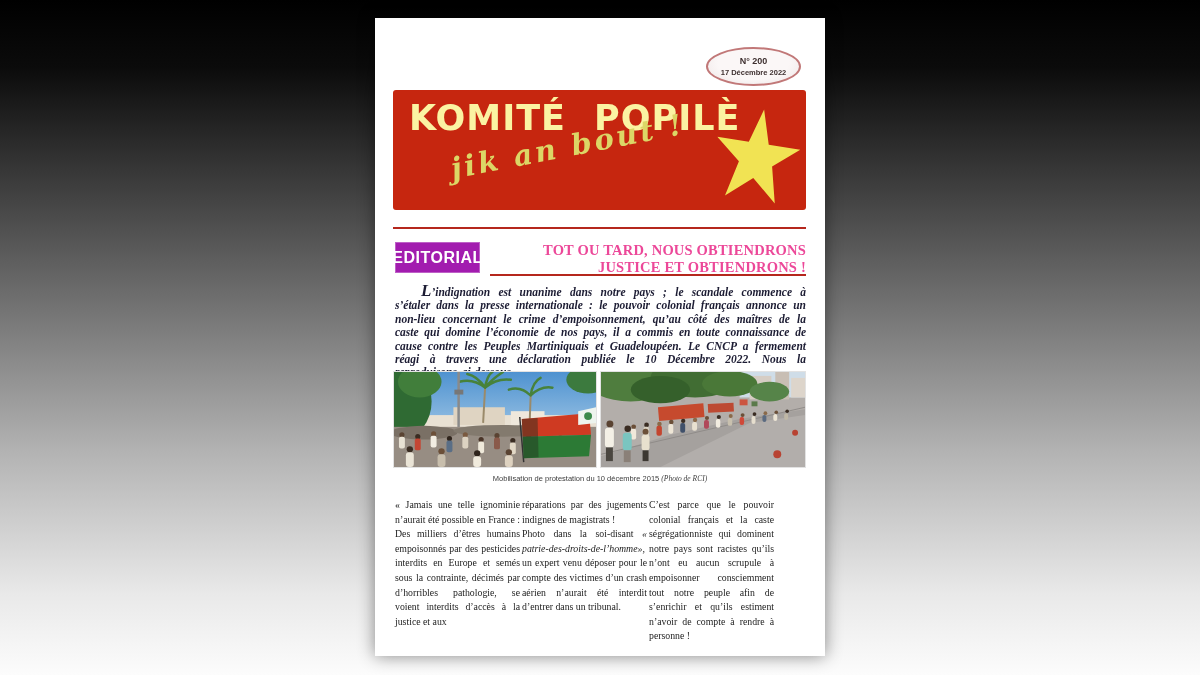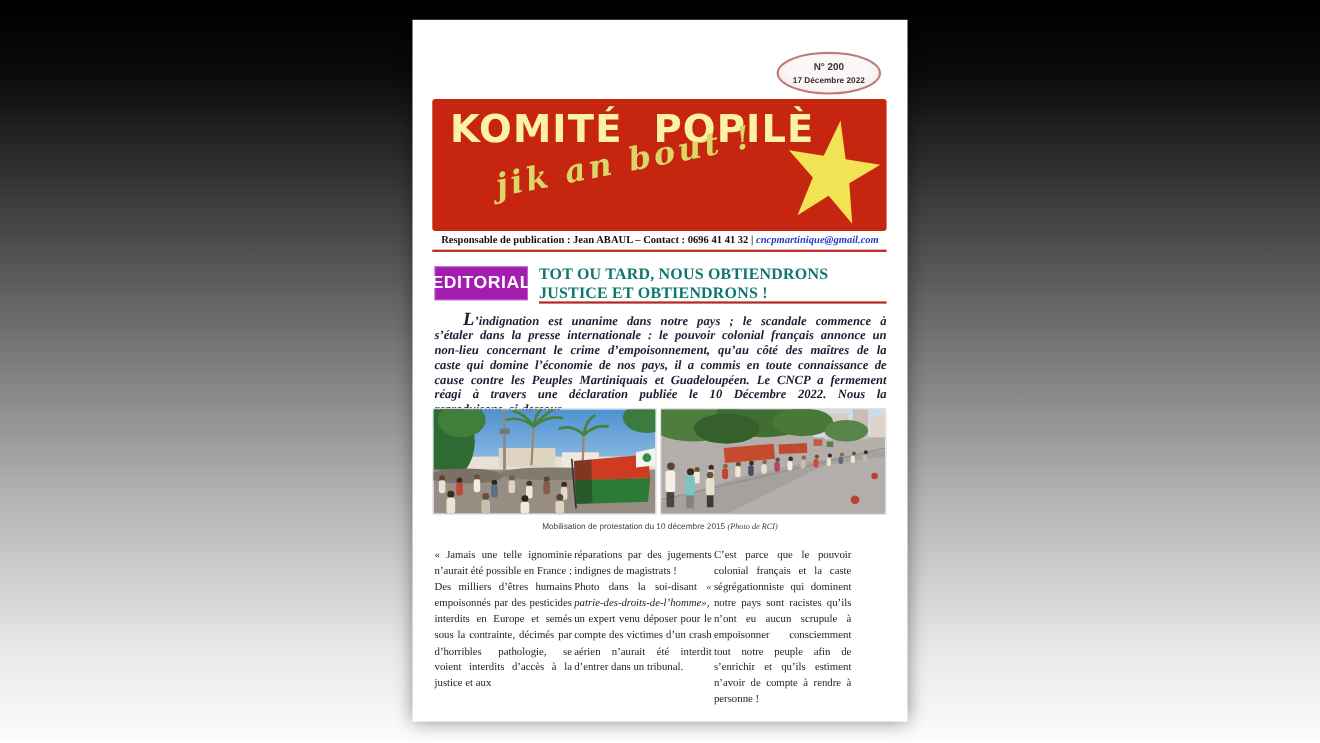--- a/index.html
+++ b/index.html
@@ -47,22 +47,22 @@
   .rule-red { position:absolute; top:209px; left:18px; width:413px; height:0; border-top:2.5px solid #b5271d; }
   
   .edit-row { position:absolute; top:224px; left:20px; width:411px; height:36px; }
   .edit-box {
     position:absolute; left:0; top:0; width:85px; height:31px; background:#a21caf;
     color:#fff; font:bold 16px "Liberation Sans", sans-serif; letter-spacing:.5px;
     display:flex; align-items:center; justify-content:center;
     box-shadow:inset 0 0 0 1px rgba(255,255,255,.3);
   }
   .headline {
-    position:absolute; left:95px; right:0; top:0; height:34px; text-align:left;
-    font:bold 14.5px/17px "Liberation Serif", serif; color:#0f766e; letter-spacing:.2px;
+    position:absolute; left:95px; right:0; top:0; height:34px; text-align:right;
+    font:bold 14.5px/17px "Liberation Serif", serif; color:#ec4899; letter-spacing:.2px;
     border-bottom:2.5px solid #b5271d;
   }
   
   .intro {
     position:absolute; top:268px; left:20px; width:411px;
     font:bold italic 11.5px/13.4px "Liberation Serif", serif; color:#1c1c33;
     text-align:justify; text-indent:26px; word-spacing:2.5px;
   }
   .dropcap { font-size:17px; line-height:0; }
   
@@ -93,23 +93,20 @@
     </div>
 
     <div class="masthead">
       <div class="mast-title">KOMITÉ POPILÈ</div>
       <div class="mast-slogan">jik an bout !</div>
       <svg class="star-svg" viewBox="0 0 100 100" preserveAspectRatio="none">
         <polygon points="50,2 62,38 100,38 70,60 80,98 50,75 20,98 30,60 0,38 38,38" fill="#f1e353"></polygon>
       </svg>
     </div>
 
-    <div class="publine">
-      <span>Responsable de publication : Jean ABAUL – Contact : 0696 41 41 32 | </span><a class="email">cncpmartinique@gmail.com</a>
-    </div>
     <div class="rule-red"></div>
 
     <div class="edit-row">
       <div class="edit-box">EDITORIAL</div>
       <div class="headline">
         <div>TOT OU TARD, NOUS OBTIENDRONS</div>
         <div>JUSTICE ET OBTIENDRONS !</div>
       </div>
     </div>
 

